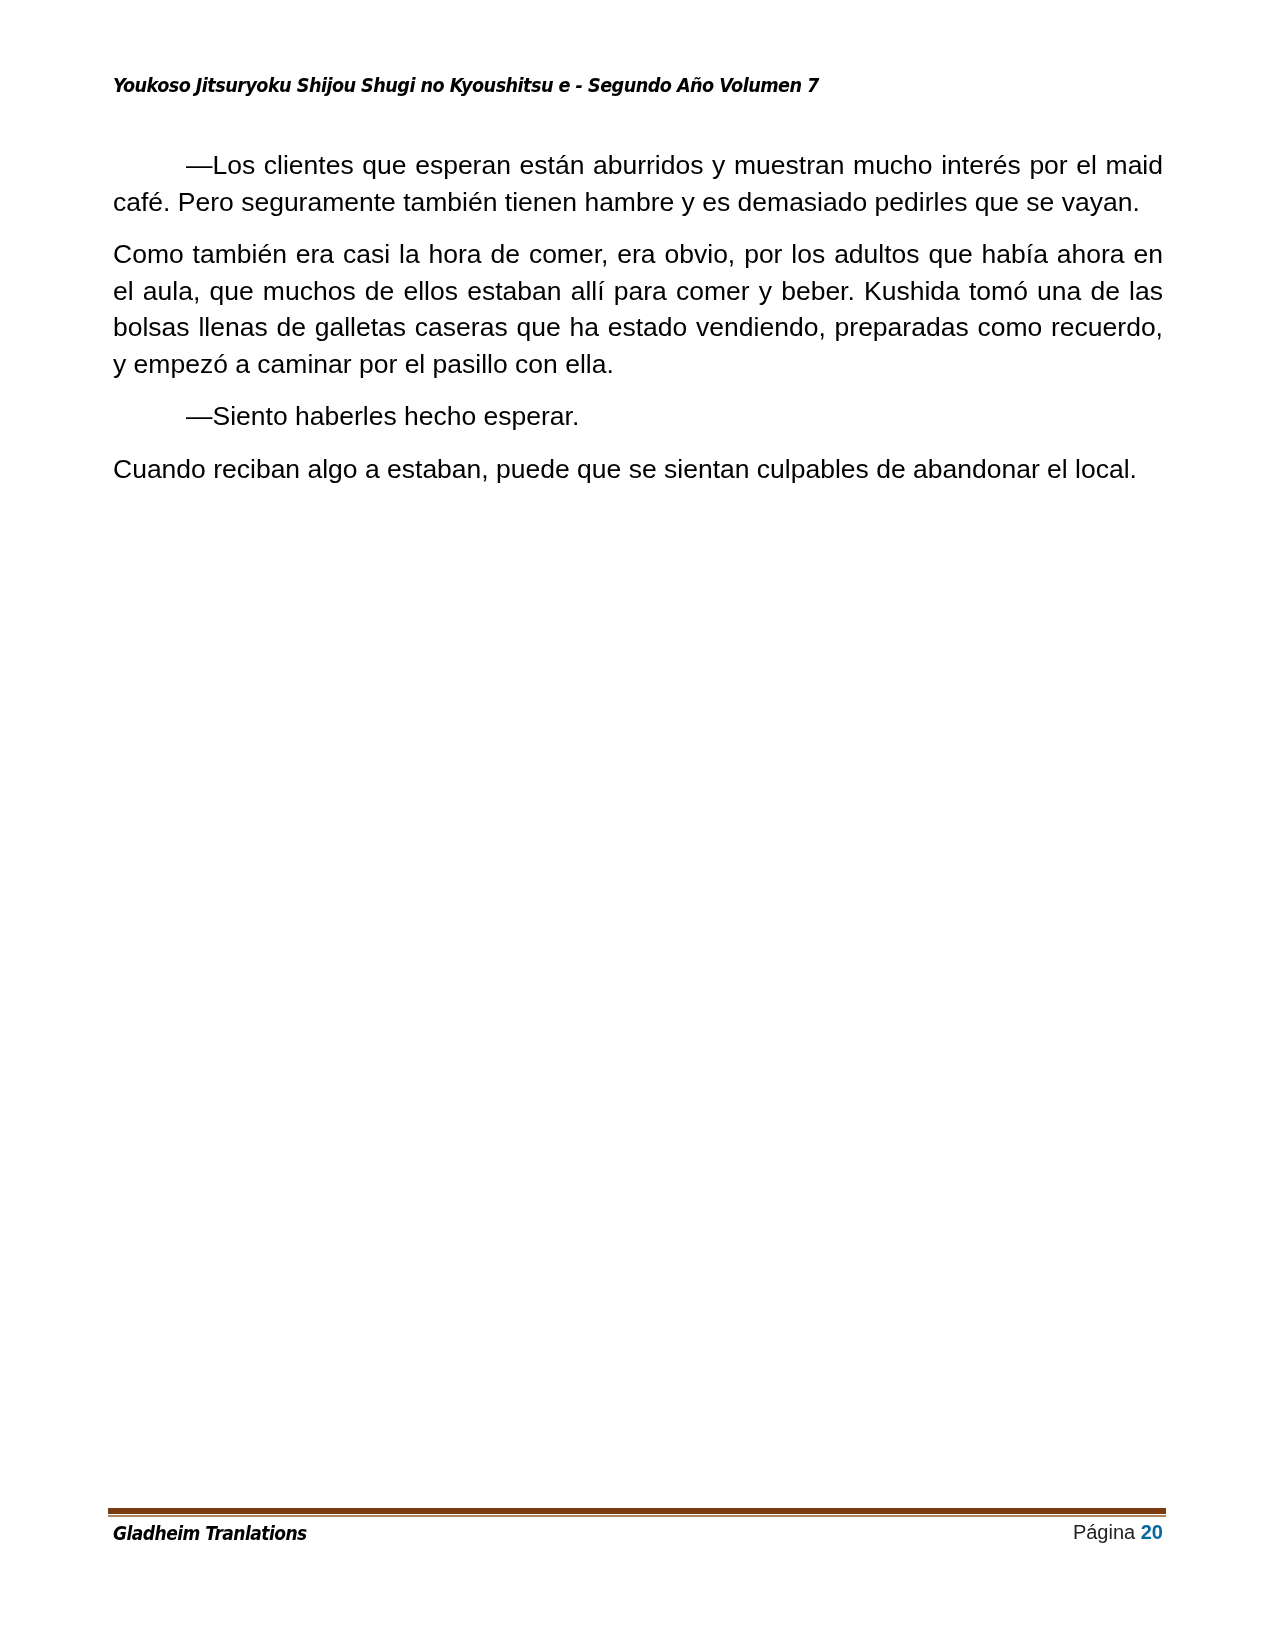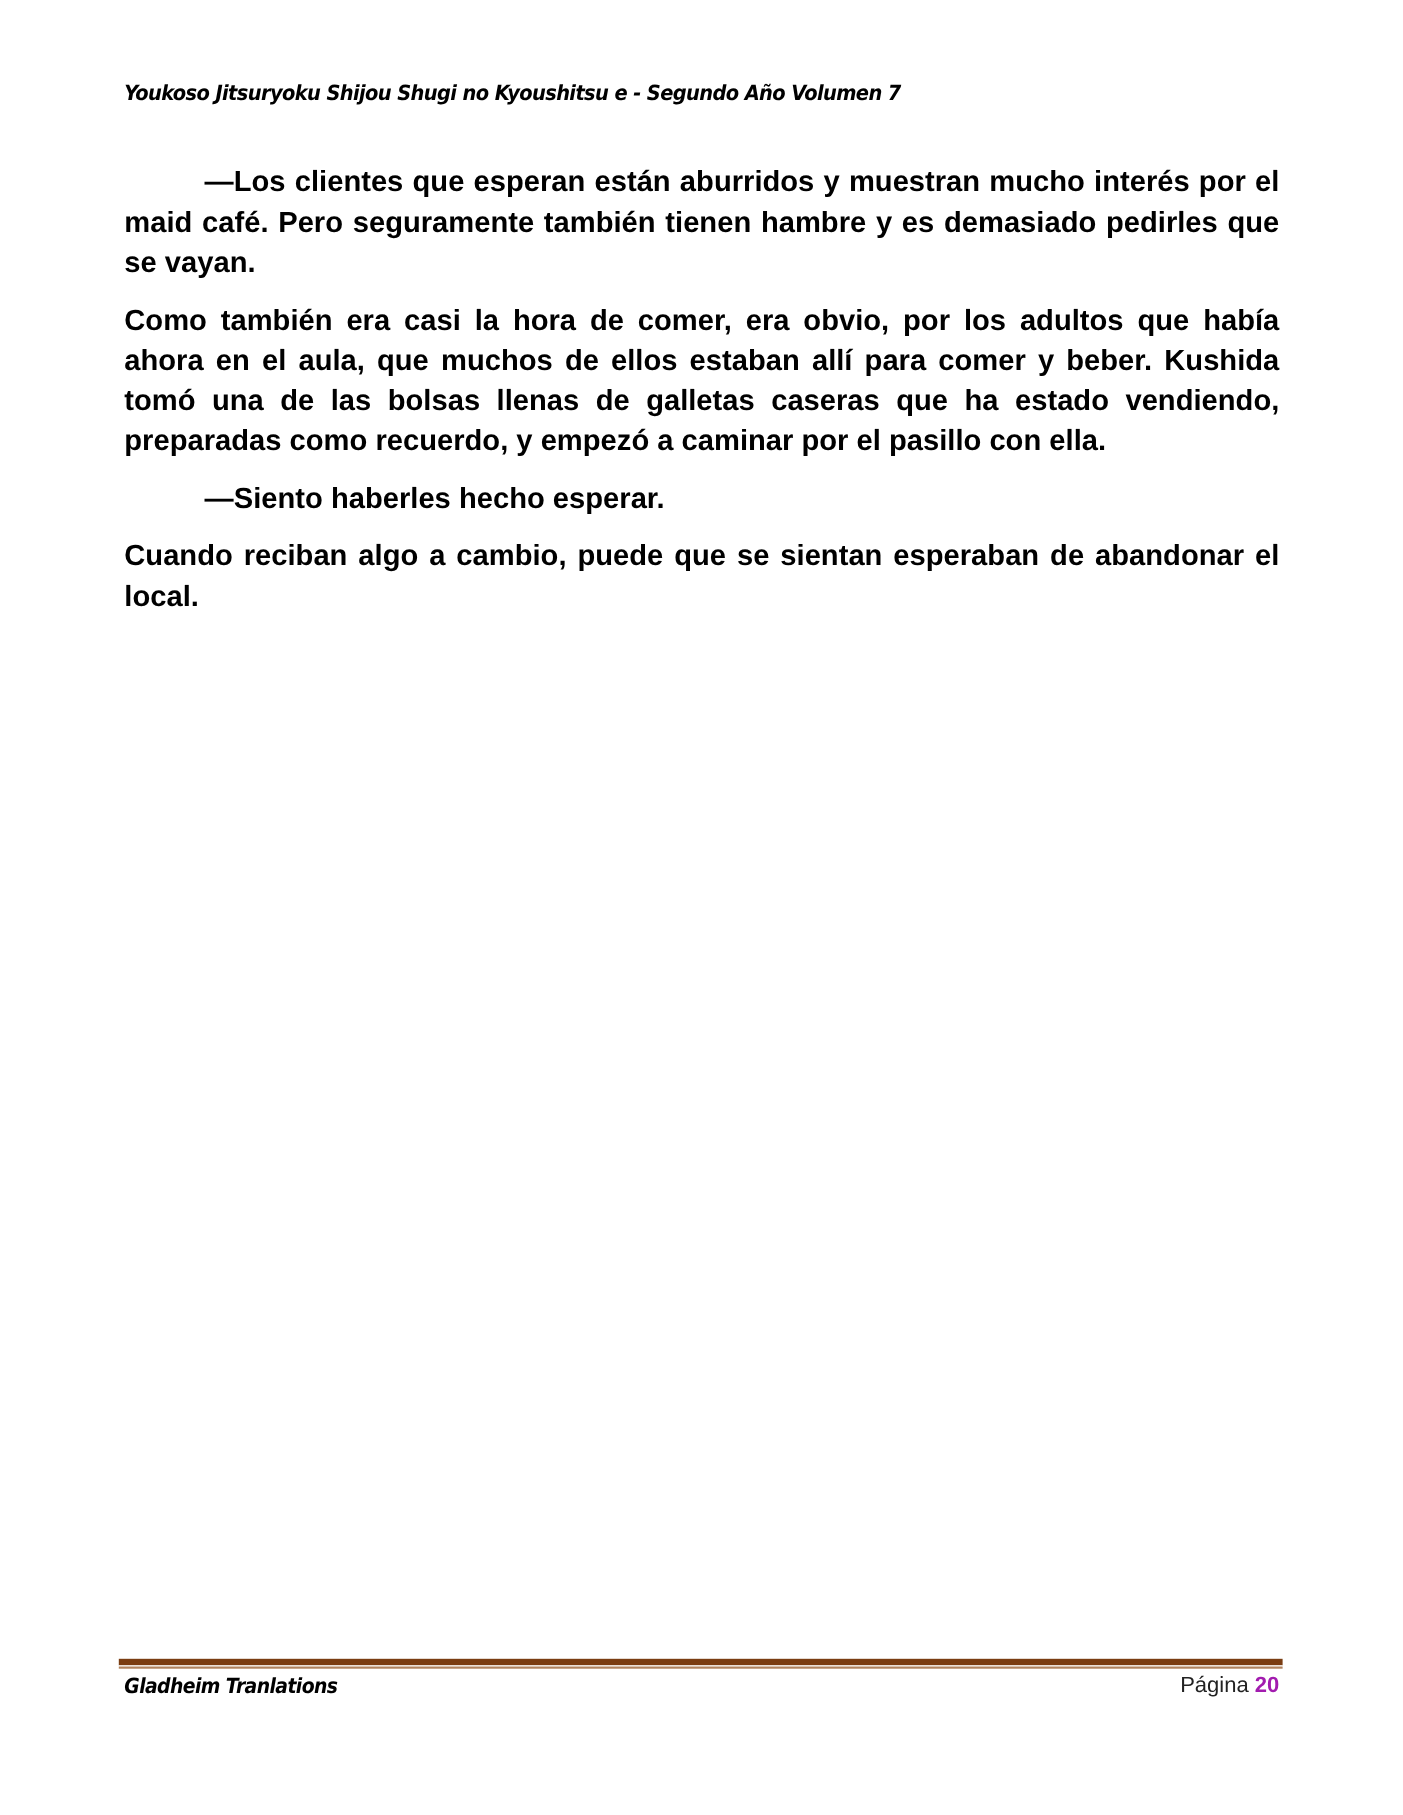--- a/index.html
+++ b/index.html
@@ -29,21 +29,20 @@
     white-space: nowrap;
   }
   .body-text {
     position: absolute;
     left: 113px;
     top: 147px;
     width: 1050px;
     font-family: "Liberation Sans", sans-serif;
     font-size: 26.5px;
     line-height: 36.5px;
-    font-weight: bold;
   }
   .body-text p {
     margin: 0 0 16px 0;
     text-align: justify;
   }
   .body-text p.dialogue {
     text-indent: 73px;
   }
   .footer-rule {
     position: absolute;
@@ -80,33 +79,33 @@
     position: absolute;
     right: 112px;
     top: 1521px;
     font-family: "Liberation Sans", sans-serif;
     font-size: 20px;
     color: #222222;
     white-space: nowrap;
   }
   .footer-right .num {
     font-weight: bold;
-    color: #a21caf;
+    color: #0369a1;
   }
 </style>
 </head>
 <body>
 
 <div class="page-header">Youkoso Jitsuryoku Shijou Shugi no Kyoushitsu e - Segundo Año Volumen 7</div>
 
 <div class="body-text">
   <p class="dialogue">—Los clientes que esperan están aburridos y muestran mucho interés por el maid café. Pero seguramente también tienen hambre y es demasiado pedirles que se vayan.</p>
   <p class="narration">Como también era casi la hora de comer, era obvio, por los adultos que había ahora en el aula, que muchos de ellos estaban allí para comer y beber. Kushida tomó una de las bolsas llenas de galletas caseras que ha estado vendiendo, preparadas como recuerdo, y empezó a caminar por el pasillo con ella.</p>
   <p class="dialogue">—Siento haberles hecho esperar.</p>
-  <p class="narration">Cuando reciban algo a cambio, puede que se sientan esperaban de abandonar el local.</p>
+  <p class="narration">Cuando reciban algo a estaban, puede que se sientan culpables de abandonar el local.</p>
 </div>
 
 <div class="footer-rule">
   <div class="thick"></div>
   <div class="gap"></div>
   <div class="thin"></div>
 </div>
 
 <div class="footer-left">Gladheim Tranlations</div>
 

